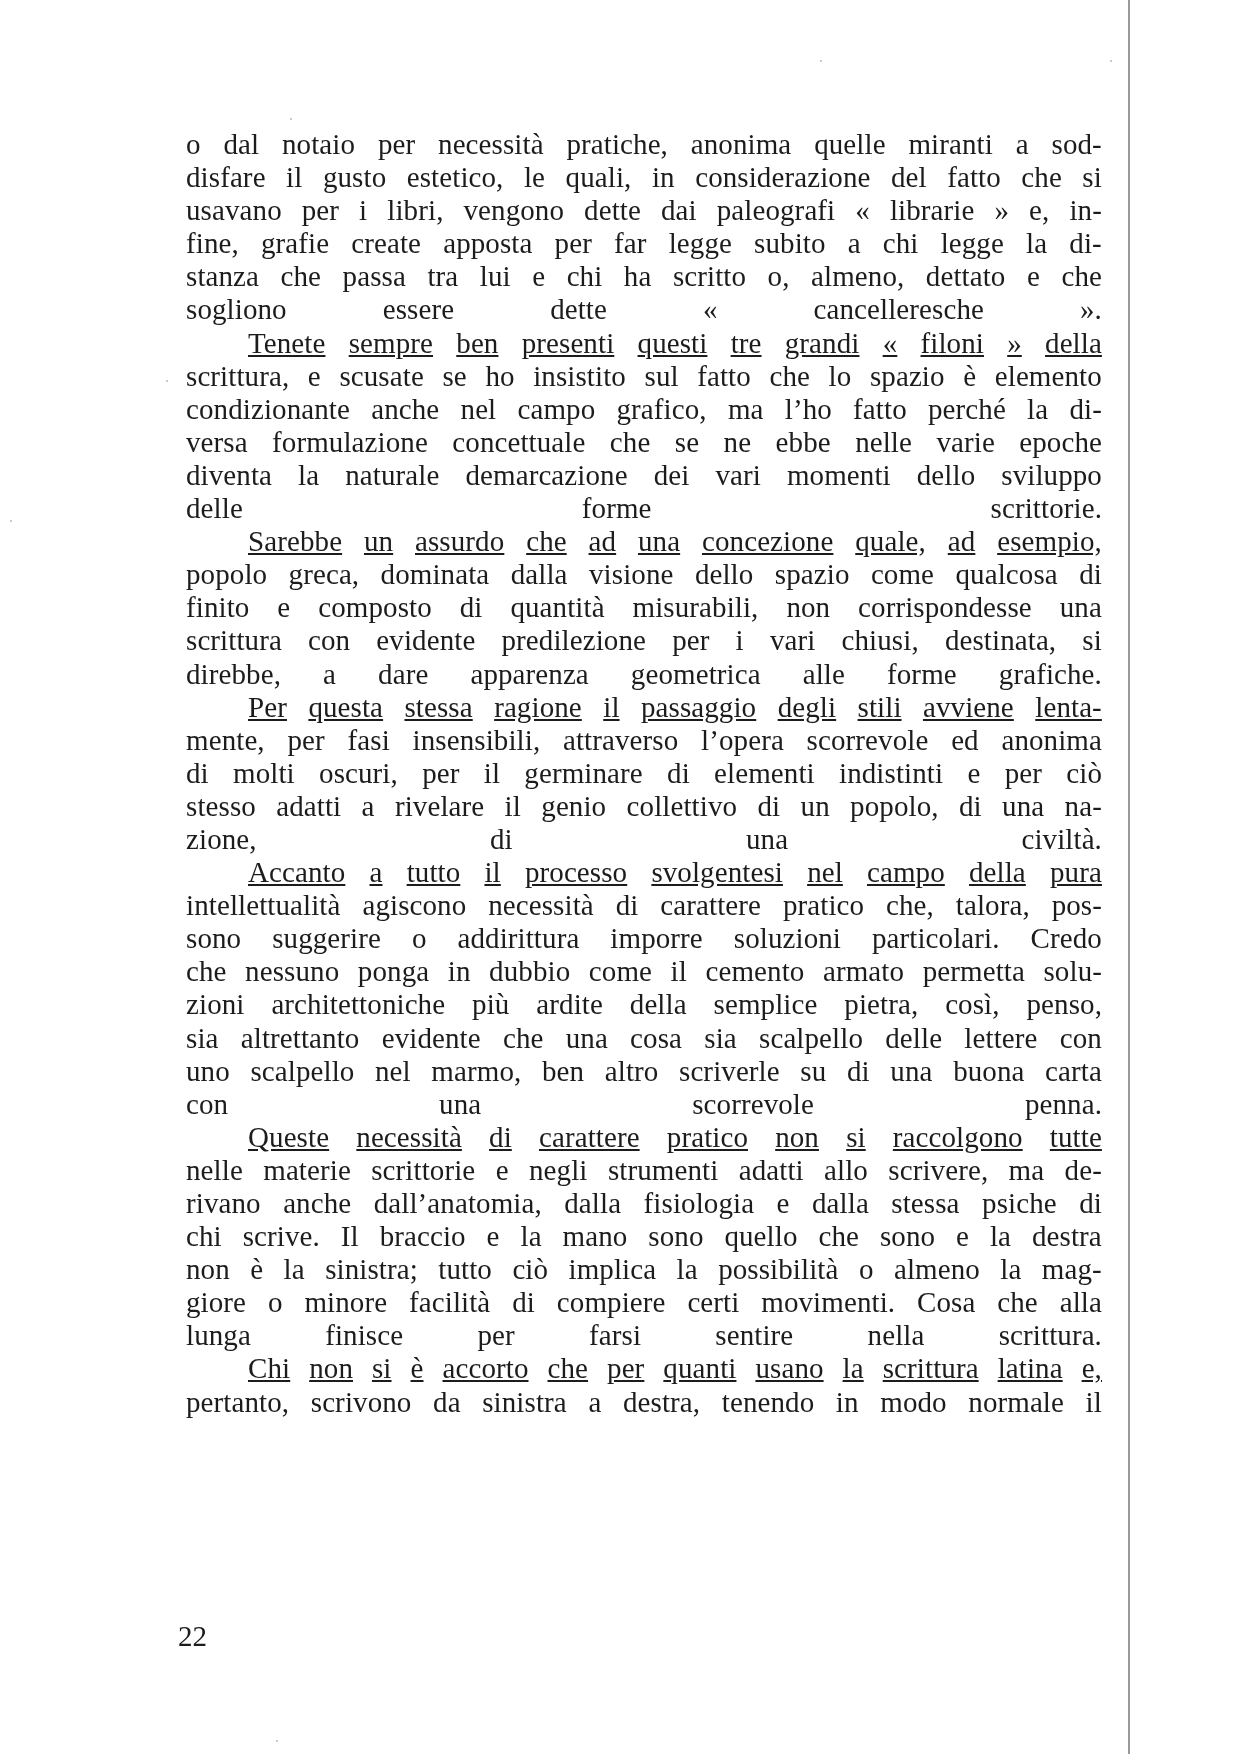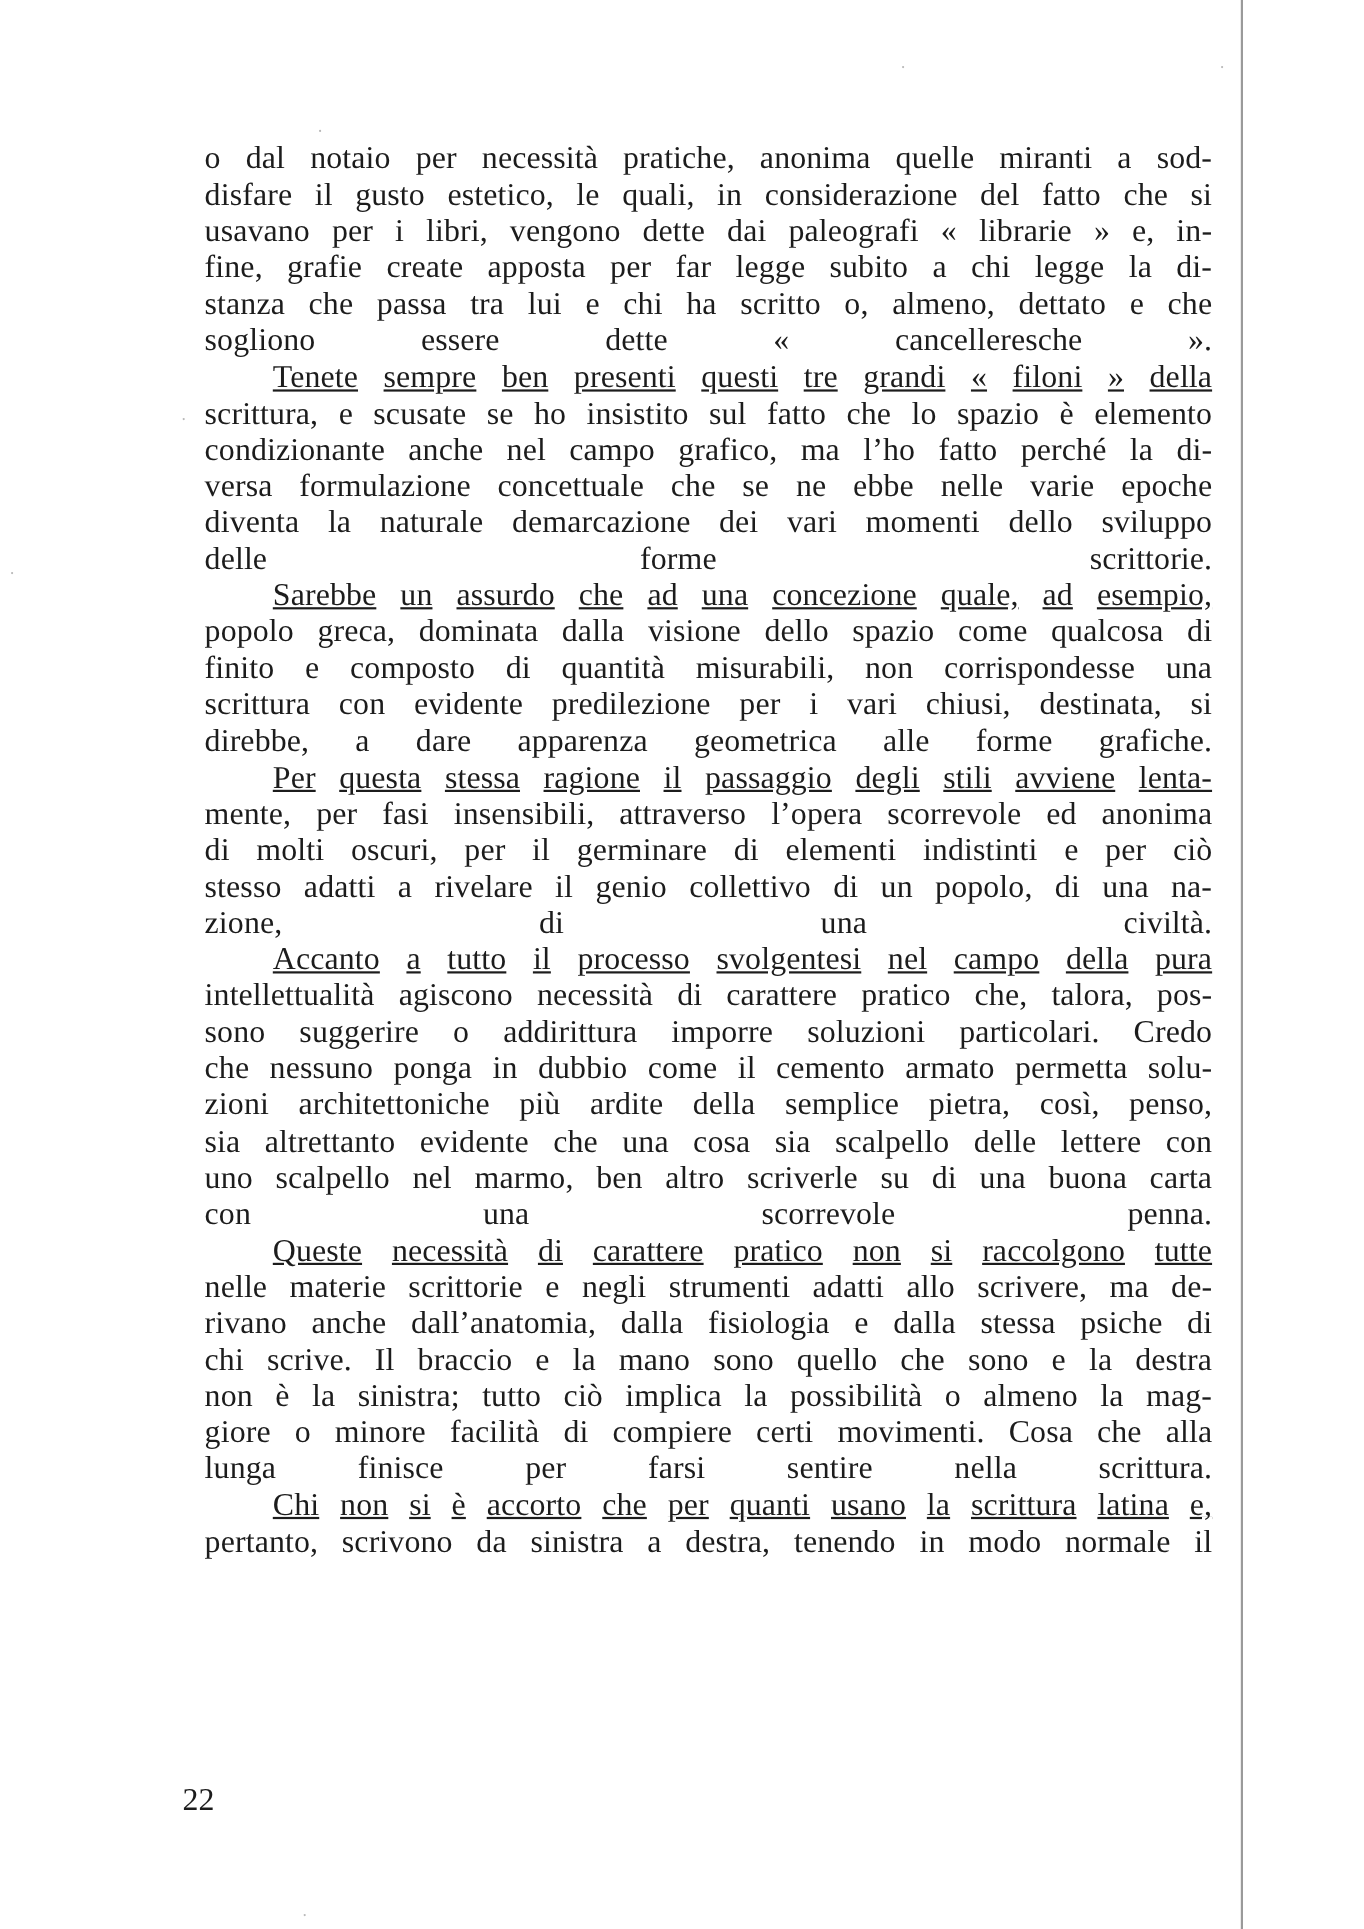--- a/index.html
+++ b/index.html
@@ -60,21 +60,21 @@
     }
     .line .w {
       display: inline-block;
     }
     .line.indent {
       padding-left: 62px;
       text-decoration: underline;
     }
     .page-number {
       position: absolute;
-      left: 166px;
+      left: 178px;
       top: 1620px;
       font-size: 29px;
       font-family: "Liberation Serif", "DejaVu Serif", serif;
       color: #1c1c1c;
     }
     .speck {
       position: absolute;
       width: 2px;
       height: 2px;
       background: #b8b8b8;

